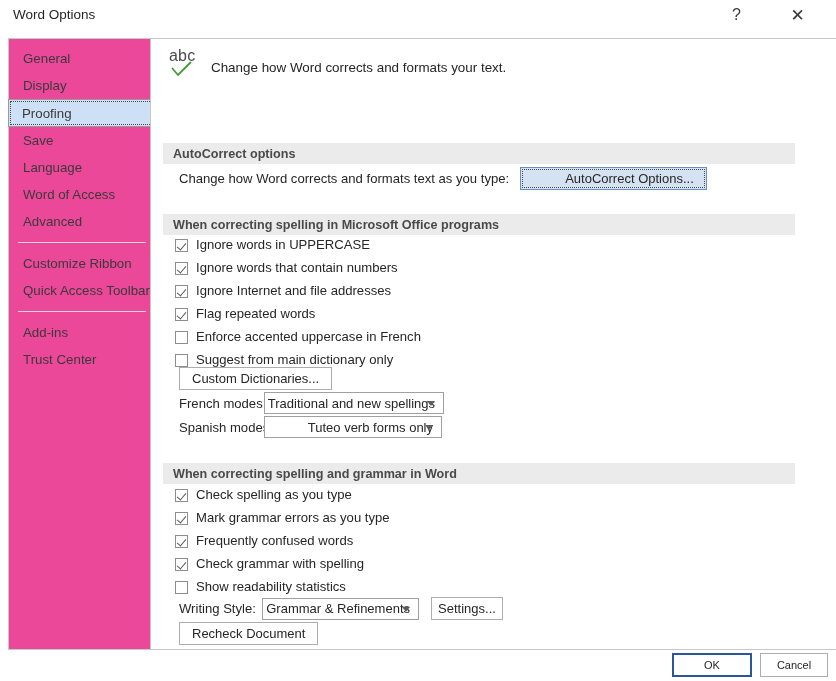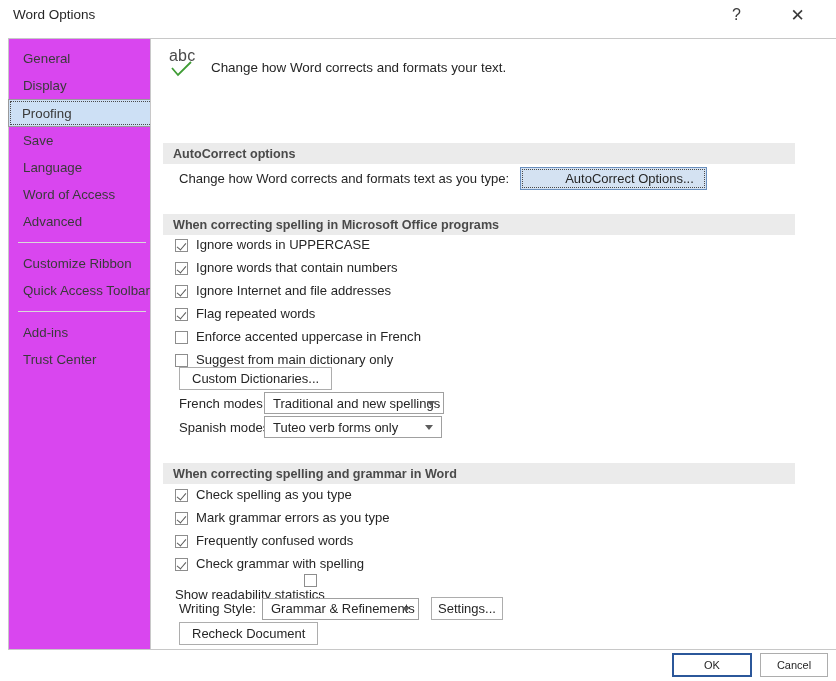--- a/index.html
+++ b/index.html
@@ -35,21 +35,21 @@
     color: #3b3b3b;
     cursor: default;
   }
   .tb-help { left: 714px; font-size: 16px; }
   .tb-close { left: 775px; font-size: 17px; }
 
   
   .sidebar {
     position: absolute; left: 8px; top: 38px;
     width: 148px; height: 612px;
-    background: #d946ef;
+    background: #ec4899;
     border: 1px solid #c8c8c8;
     padding-top: 6px;
   }
   .side-item {
     position: relative;
     height: 27px;
     display: flex; align-items: center;
     padding-left: 14px;
     font-size: 13.3px; color: #3a3a3a;
     cursor: default;
@@ -171,20 +171,21 @@
   .sel {
     height: 22px;
     border: 1px solid #a0a0a0;
     background: #ffffff;
     font-size: 13px; color: #262626;
     display: inline-flex; align-items: center;
     padding: 0 8px;
     position: relative;
     cursor: default;
     white-space: nowrap;
+    justify-content: flex-end;
   }
   .sel .arrow {
     position: absolute; right: 8px; top: 50%;
     margin-top: -2px;
     width: 0; height: 0;
     border-left: 4.5px solid transparent;
     border-right: 4.5px solid transparent;
     border-top: 5px solid #5d5d5d;
   }
 
@@ -353,21 +354,21 @@
         <span class="cb-label">Mark grammar errors as you type</span>
       </div>
       <div class="cb-row" style="top:489px;">
         <span class="cbox checked"></span>
         <span class="cb-label">Frequently confused words</span>
       </div>
       <div class="cb-row" style="top:512px;">
         <span class="cbox checked"></span>
         <span class="cb-label">Check grammar with spelling</span>
       </div>
-      <div class="cb-row" style="top:535px;flex-direction:column;">
+      <div class="cb-row" style="top:535px;">
         <span class="cbox"></span>
         <span class="cb-label">Show readability statistics</span>
       </div>
 
       <div class="row" style="left:28px; top:558px;">
         <span class="lbl" style="width:83px;">Writing Style:</span>
         <span class="sel" style="width:157px;">
           <span>Grammar &amp; Refinements</span>
           <span class="arrow"></span>
         </span>

